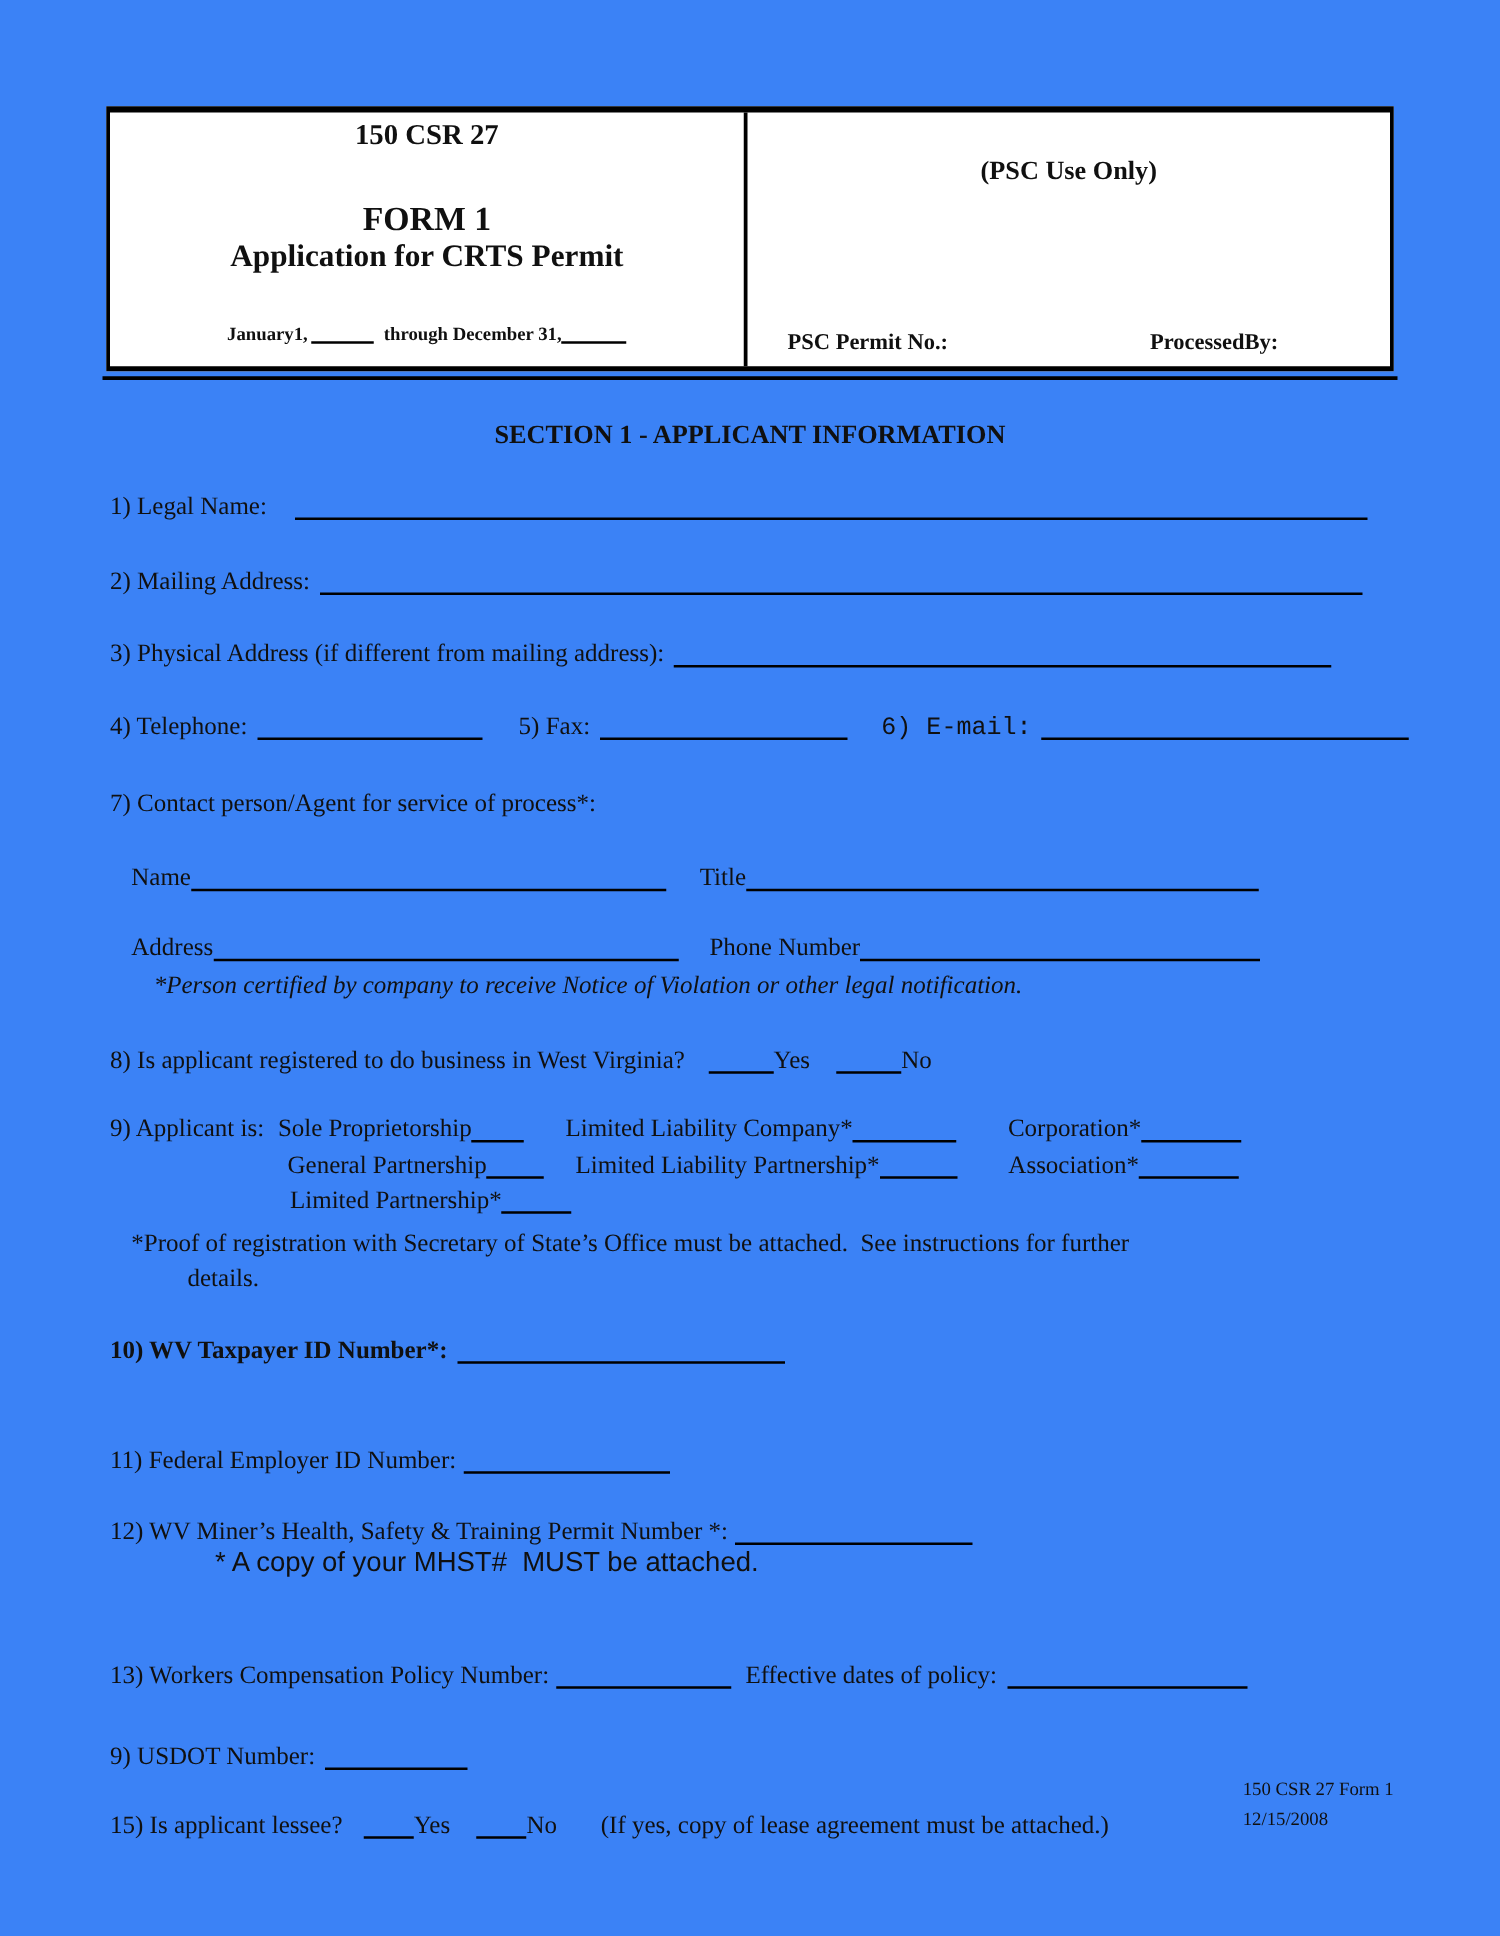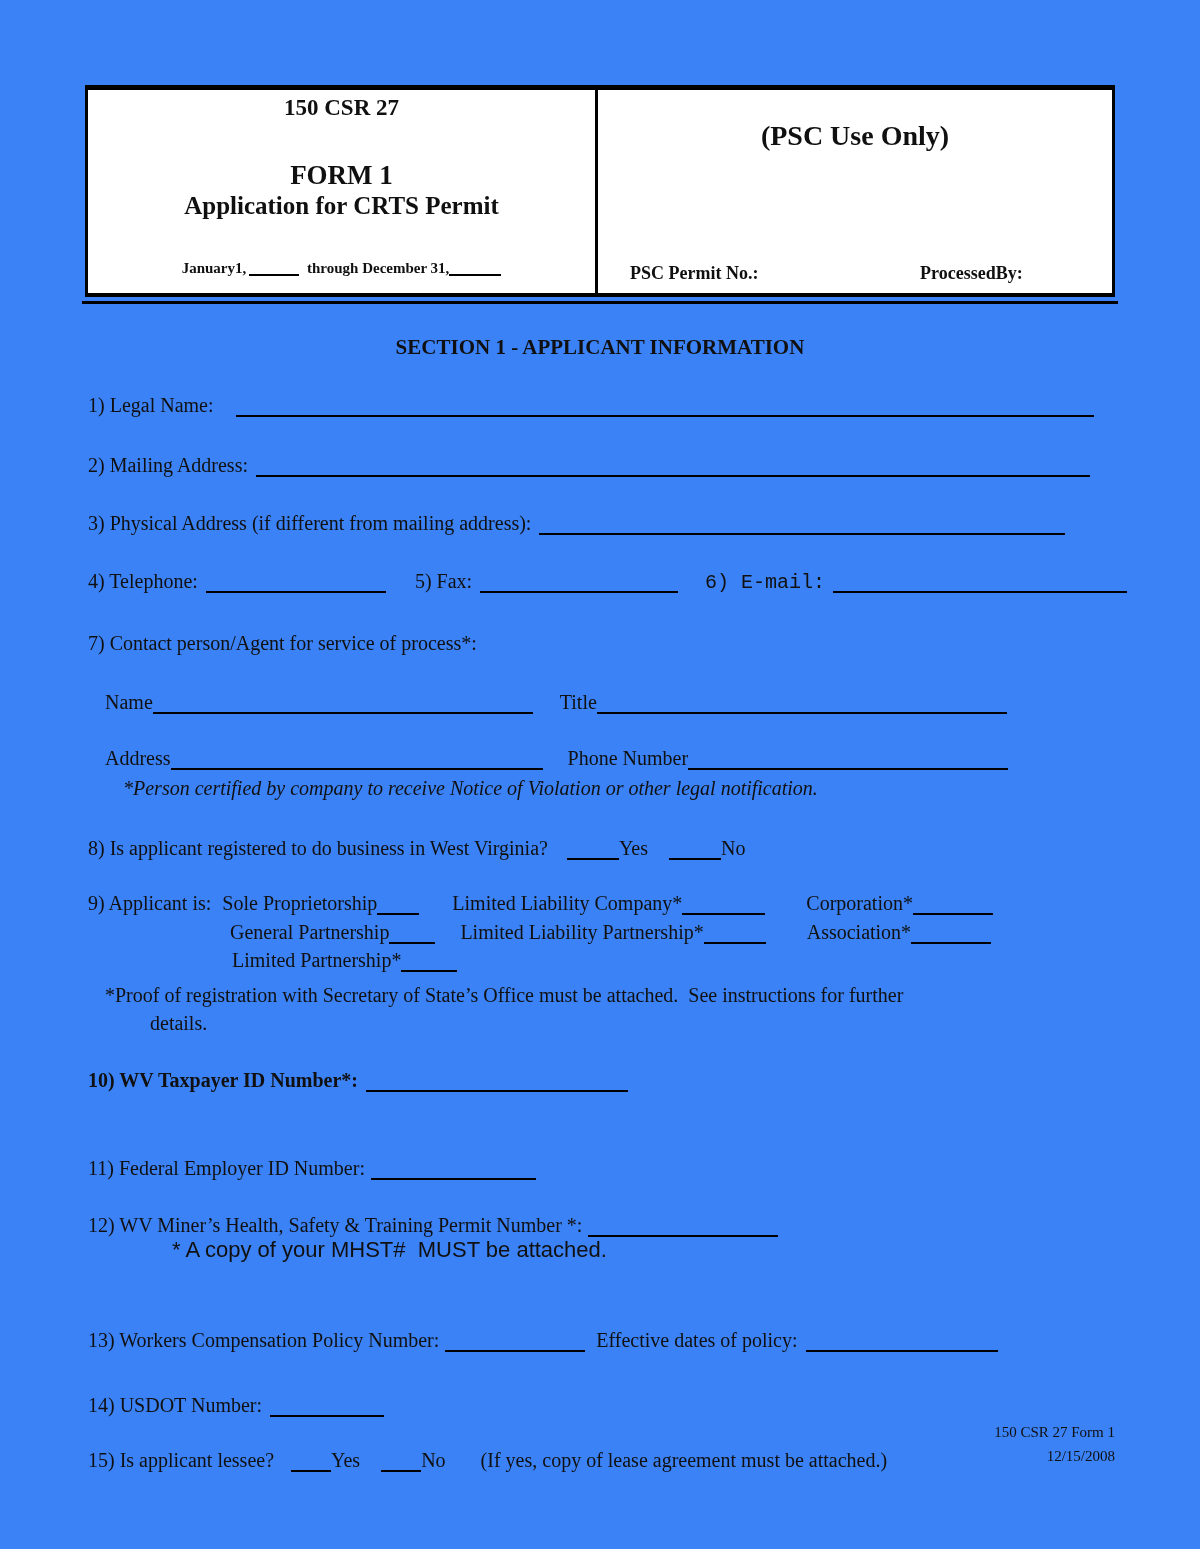--- a/index.html
+++ b/index.html
@@ -36,35 +36,35 @@
     width:510px; box-sizing:border-box;
     border-right:3px solid #000;
     text-align:center; padding-top:5px;
   }
   .hbox-right { flex:1; position:relative; text-align:center; }
   .h-csr   { font-weight:bold; font-size:23px; line-height:25px; }
   .h-form  { font-weight:bold; font-size:27px; line-height:30px; margin-top:40px; }
   .h-sub   { font-weight:bold; font-size:25px; line-height:26px; margin-top:3px; }
   .h-period{ font-weight:bold; font-size:15px; line-height:18px; margin-top:40px; }
   .h-period .blank { height:11px; vertical-align:-3px; }
-  .h-psc   { font-weight:bold; font-size:28px; line-height:26px; margin-top:33px; }
+  .h-psc   { font-weight:bold; font-size:21px; line-height:26px; margin-top:33px; }
   .h-permitno   { position:absolute; left:32px;  bottom:9px; font-weight:bold; font-size:18px; }
   .h-processed  { position:absolute; left:322px; bottom:9px; font-weight:bold; font-size:18px; }
   .hbox-underline { position:absolute; left:82px; top:301px; width:1036px; height:3px; background:#000; }
   
   .sec-title {
     position:absolute; top:334px; left:85px; width:1030px;
     text-align:center; font-weight:bold; font-size:21px; line-height:26px;
   }
   
   .note-sans { font-family:"Liberation Sans", sans-serif; font-size:22px; }
   
   .footer {
     position:absolute; top:1420px; right:85px;
-    text-align:right; font-size:15px; line-height:24px;
+    font-size:15px; line-height:24px;
   }
 </style>
 </head>
 <body>
 
 <div class="page">
 
   <div class="hbox">
     <div class="hbox-left">
       <div class="h-csr">150 CSR 27</div>
@@ -159,21 +159,21 @@
   <div class="row note-sans" style="top:1237px; left:172px;">
     <span class="pre">* A copy of your MHST#  MUST be attached.</span>
   </div>
 
   <div class="row" style="top:1327px; left:88px;">
     <span>13) Workers Compensation Policy Number:</span><span class="blank" style="width:140px; margin-left:6px;"></span>
     <span style="margin-left:6px;">Effective dates of policy:</span><span class="blank" style="width:192px; margin-left:8px;"></span>
   </div>
 
   <div class="row" style="top:1392px; left:88px;">
-    <span>14) USDOT Number:</span><span class="blank" style="width:114px; margin-left:8px;"></span>
+    <span>9) USDOT Number:</span><span class="blank" style="width:114px; margin-left:8px;"></span>
   </div>
 
   <div class="row" style="top:1447px; left:88px;">
     <span>15) Is applicant lessee?</span>
     <span class="blank" style="width:40px; margin-left:12px;"></span><span>Yes</span>
     <span class="blank" style="width:40px; margin-left:16px;"></span><span>No</span>
     <span style="margin-left:30px;">(If yes, copy of lease agreement must be attached.)</span>
   </div>
 
   <div class="footer">

